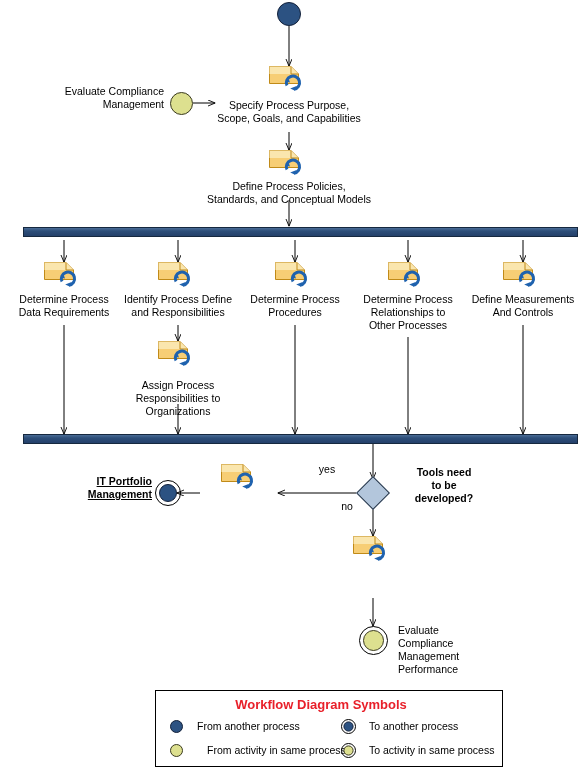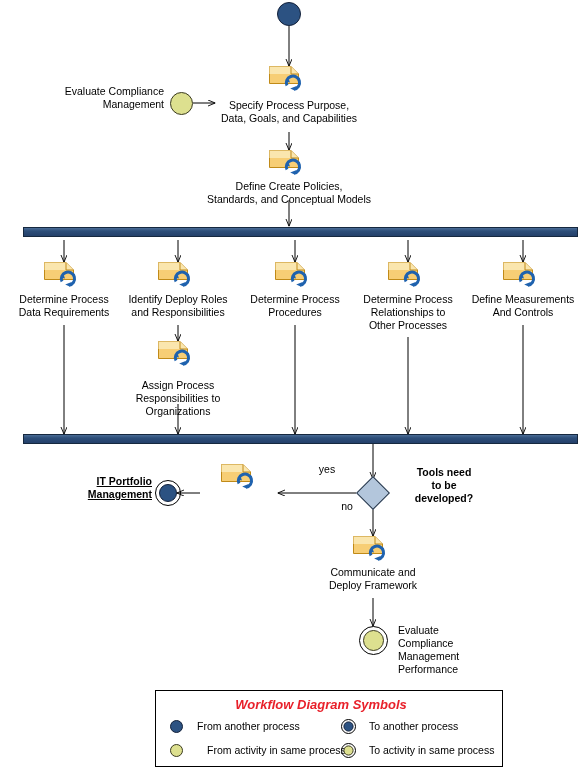--- a/index.html
+++ b/index.html
@@ -29,21 +29,21 @@
        background:linear-gradient(to bottom,#4a6c96 0%,#2d4e79 38%,#24406a 100%);
        border:1px solid #16283f;}
 
   
   .diamond{position:absolute;background:#B3C6DC;border:1px solid #2b3a4d;
            box-sizing:border-box;transform:rotate(45deg);}
 
   
   #legend{position:absolute;box-sizing:border-box;background:#ffffff;border:1px solid #000;}
   #legend .ltitle{position:absolute;left:0;right:16px;text-align:center;
-        color:#e8202a;font-weight:bold;font-style:italic;font-size:13px;}
+        color:#e8202a;font-weight:bold;font-size:13px;}
   .leg-item{position:absolute;font-size:10.5px;color:#000;white-space:nowrap;}
   .leg-swatch{position:absolute;width:15px;height:15px;}
   .leg-text{position:absolute;top:1px;padding-left:8px;}
 </style>
 </head>
 <body>
 
 <div id="canvas">
 
   <svg class="wires" viewBox="0 0 581 779">
@@ -115,35 +115,35 @@
       <path d="M0.5,0.5 H22 L29.5,8 H0.5 Z" fill="#FAE6AE" stroke="none"></path>
       <path d="M22,0.5 L22,8 L29.5,8" fill="none" stroke="#C08A18" stroke-width="1"></path>
     </svg>
     <svg class="rec" viewBox="0 0 22 20">
       <path d="M4,13.5 A6.6,6.6 0 1 1 11,17.2" fill="none" stroke="#1F62AE" stroke-width="3"></path>
       <path d="M13.6,14 L11.6,18.4 L7.2,16.6 Z" fill="#1F62AE"></path>
       <path d="M5.2,5.4 L2.2,9.4 L7.0,10.4 Z" fill="#1F62AE"></path>
     </svg>
   </div>
   <div class="lbl" style="left:205px;top:99px;width:168px;">Specify Process Purpose,
-Data, Goals, and Capabilities</div>
+Scope, Goals, and Capabilities</div>
 
   <div class="act" style="left:269px;top:150px;">
     <svg class="doc" viewBox="0 0 30 18">
       <path d="M0.5,0.5 H22 L29.5,8 V17.5 H0.5 Z" fill="#F7CE75" stroke="#C08A18" stroke-width="1"></path>
       <path d="M0.5,0.5 H22 L29.5,8 H0.5 Z" fill="#FAE6AE" stroke="none"></path>
       <path d="M22,0.5 L22,8 L29.5,8" fill="none" stroke="#C08A18" stroke-width="1"></path>
     </svg>
     <svg class="rec" viewBox="0 0 22 20">
       <path d="M4,13.5 A6.6,6.6 0 1 1 11,17.2" fill="none" stroke="#1F62AE" stroke-width="3"></path>
       <path d="M13.6,14 L11.6,18.4 L7.2,16.6 Z" fill="#1F62AE"></path>
       <path d="M5.2,5.4 L2.2,9.4 L7.0,10.4 Z" fill="#1F62AE"></path>
     </svg>
   </div>
-  <div class="lbl" style="left:199px;top:180px;width:180px;">Define Create Policies,
+  <div class="lbl" style="left:199px;top:180px;width:180px;">Define Process Policies,
 Standards, and Conceptual Models</div>
 
   <div class="act" style="left:44px;top:262px;">
     <svg class="doc" viewBox="0 0 30 18">
       <path d="M0.5,0.5 H22 L29.5,8 V17.5 H0.5 Z" fill="#F7CE75" stroke="#C08A18" stroke-width="1"></path>
       <path d="M0.5,0.5 H22 L29.5,8 H0.5 Z" fill="#FAE6AE" stroke="none"></path>
       <path d="M22,0.5 L22,8 L29.5,8" fill="none" stroke="#C08A18" stroke-width="1"></path>
     </svg>
     <svg class="rec" viewBox="0 0 22 20">
       <path d="M4,13.5 A6.6,6.6 0 1 1 11,17.2" fill="none" stroke="#1F62AE" stroke-width="3"></path>
@@ -159,21 +159,21 @@
       <path d="M0.5,0.5 H22 L29.5,8 V17.5 H0.5 Z" fill="#F7CE75" stroke="#C08A18" stroke-width="1"></path>
       <path d="M0.5,0.5 H22 L29.5,8 H0.5 Z" fill="#FAE6AE" stroke="none"></path>
       <path d="M22,0.5 L22,8 L29.5,8" fill="none" stroke="#C08A18" stroke-width="1"></path>
     </svg>
     <svg class="rec" viewBox="0 0 22 20">
       <path d="M4,13.5 A6.6,6.6 0 1 1 11,17.2" fill="none" stroke="#1F62AE" stroke-width="3"></path>
       <path d="M13.6,14 L11.6,18.4 L7.2,16.6 Z" fill="#1F62AE"></path>
       <path d="M5.2,5.4 L2.2,9.4 L7.0,10.4 Z" fill="#1F62AE"></path>
     </svg>
   </div>
-  <div class="lbl" style="left:112px;top:293px;width:132px;">Identify Deploy Roles
+  <div class="lbl" style="left:112px;top:293px;width:132px;">Identify Process Define
 and Responsibilities</div>
 
   <div class="act" style="left:158px;top:341px;">
     <svg class="doc" viewBox="0 0 30 18">
       <path d="M0.5,0.5 H22 L29.5,8 V17.5 H0.5 Z" fill="#F7CE75" stroke="#C08A18" stroke-width="1"></path>
       <path d="M0.5,0.5 H22 L29.5,8 H0.5 Z" fill="#FAE6AE" stroke="none"></path>
       <path d="M22,0.5 L22,8 L29.5,8" fill="none" stroke="#C08A18" stroke-width="1"></path>
     </svg>
     <svg class="rec" viewBox="0 0 22 20">
       <path d="M4,13.5 A6.6,6.6 0 1 1 11,17.2" fill="none" stroke="#1F62AE" stroke-width="3"></path>
@@ -249,22 +249,20 @@
       <path d="M0.5,0.5 H22 L29.5,8 V17.5 H0.5 Z" fill="#F7CE75" stroke="#C08A18" stroke-width="1"></path>
       <path d="M0.5,0.5 H22 L29.5,8 H0.5 Z" fill="#FAE6AE" stroke="none"></path>
       <path d="M22,0.5 L22,8 L29.5,8" fill="none" stroke="#C08A18" stroke-width="1"></path>
     </svg>
     <svg class="rec" viewBox="0 0 22 20">
       <path d="M4,13.5 A6.6,6.6 0 1 1 11,17.2" fill="none" stroke="#1F62AE" stroke-width="3"></path>
       <path d="M13.6,14 L11.6,18.4 L7.2,16.6 Z" fill="#1F62AE"></path>
       <path d="M5.2,5.4 L2.2,9.4 L7.0,10.4 Z" fill="#1F62AE"></path>
     </svg>
   </div>
-  <div class="lbl" style="left:313px;top:566px;width:120px;">Communicate and
-Deploy Framework</div>
 
   <div class="diamond" style="left:361px;top:481px;width:24px;height:24px;"></div>
   <div class="lbl left bold" style="left:398px;top:466px;width:92px;text-align:center;">Tools need
 to be
 developed?</div>
   <div class="lbl" style="left:308px;top:463px;width:38px;">yes</div>
   <div class="lbl" style="left:332px;top:500px;width:30px;">no</div>
 
   <div id="legend" style="left:155px;top:690px;width:348px;height:77px;">
     <div class="ltitle" style="top:6px;">Workflow Diagram Symbols</div>

